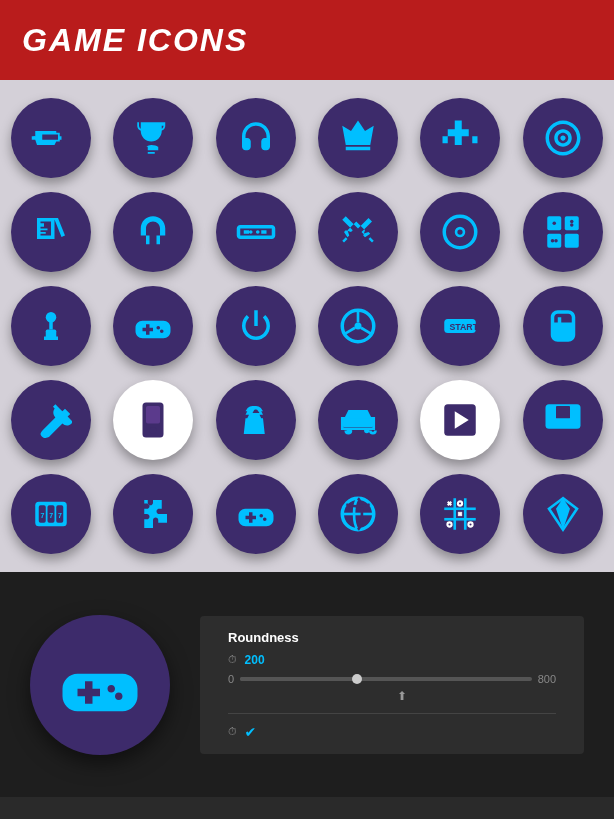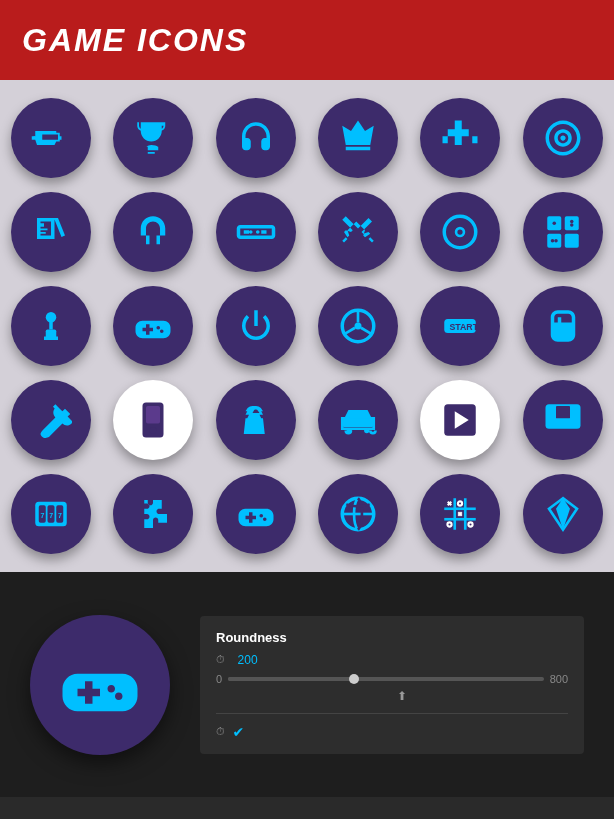--- a/index.html
+++ b/index.html
@@ -82,21 +82,21 @@
     .preview-circle svg {
       width: 90px;
       height: 90px;
       fill: #00bfff;
     }
 
     .controls {
       flex: 1;
       background: #2d2d2d;
       border-radius: 4px;
-      padding: 14px 16px;
+      padding: 14px 28px;
       color: #ccc;
       font-size: 13px;
     }
 
     .control-section-title {
       color: #ffffff;
       font-weight: bold;
       font-size: 13px;
       margin-bottom: 8px;
     }
@@ -115,23 +115,23 @@
 
     .control-label {
       color: #ccc;
       font-size: 12px;
       flex: 1;
     }
 
     .control-value {
       color: #00bfff;
       font-size: 12px;
-      font-weight: normal;
+      font-weight: bold;
       min-width: 30px;
-      text-align: center;
+      text-align: left;
     }
 
     .slider-row {
       display: flex;
       align-items: center;
       gap: 6px;
       margin-bottom: 4px;
     }
 
     .slider-min, .slider-max {

